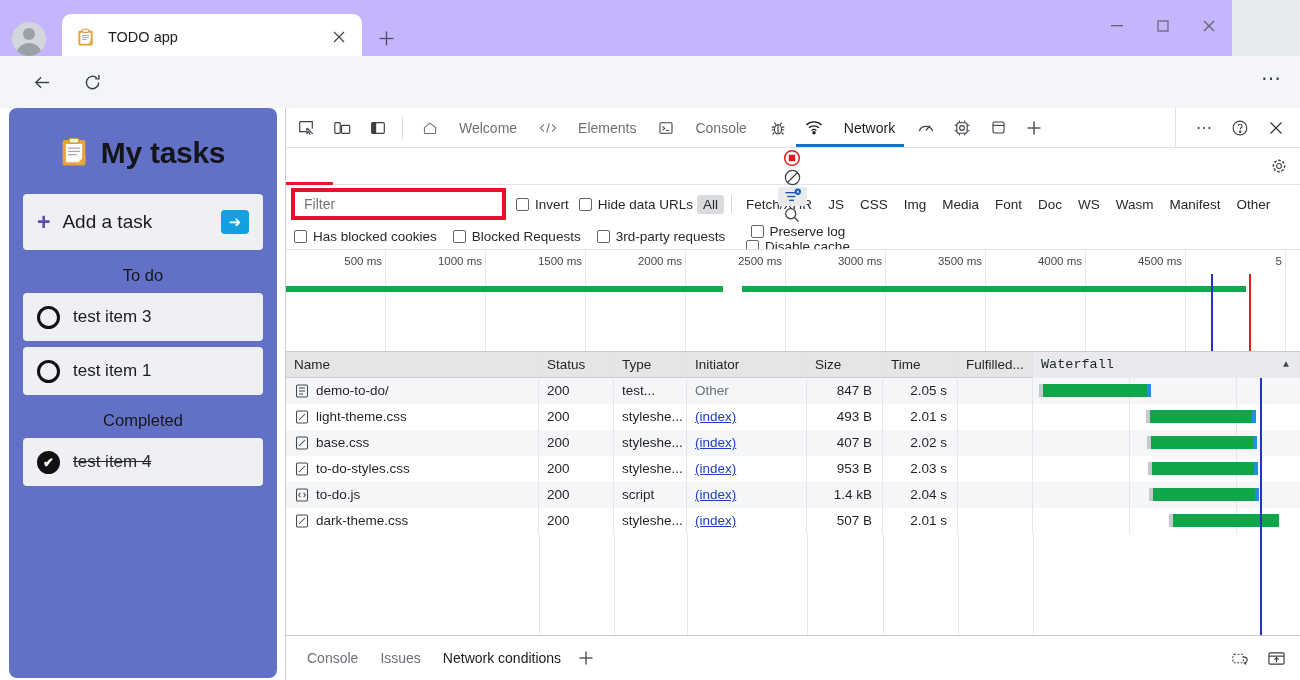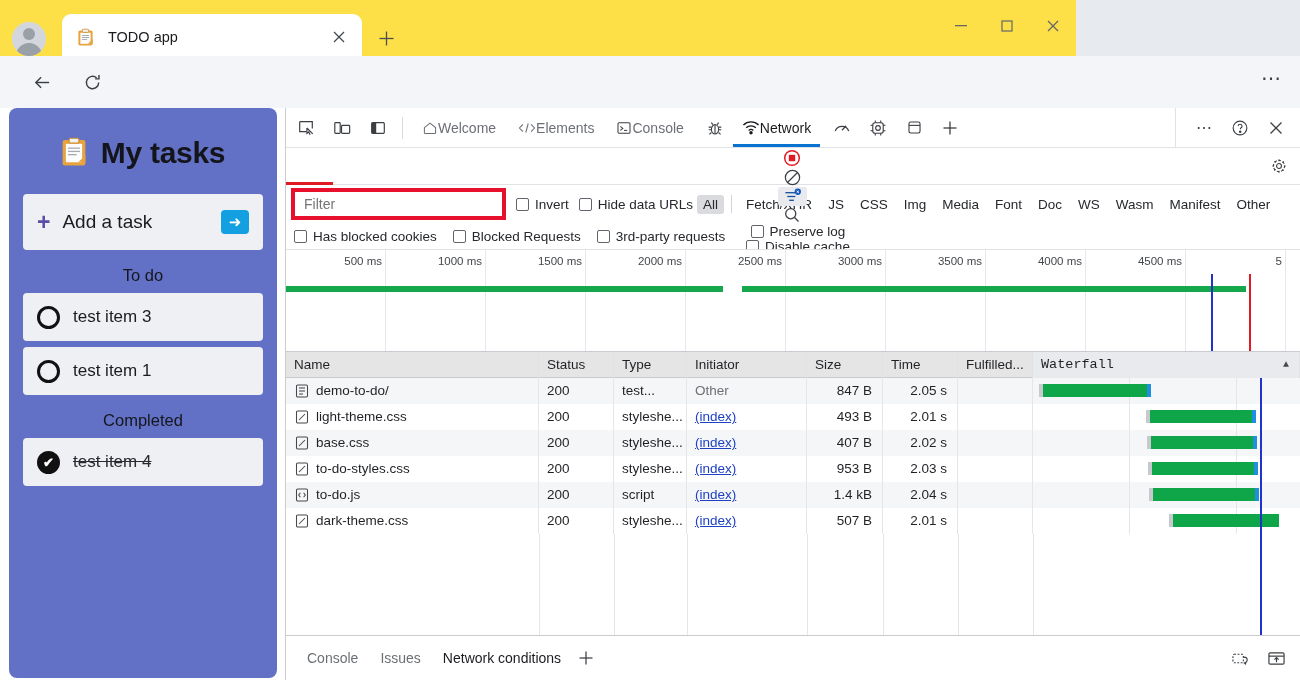--- a/index.html
+++ b/index.html
@@ -5,21 +5,21 @@
   * { box-sizing: border-box; margin: 0; padding: 0; }
   html, body {
     width: 1300px; height: 680px;
     font-family: "Liberation Sans", sans-serif;
     overflow: hidden;
     background: #eceff4;
   }
   #app { position: relative; width: 1300px; height: 680px; background: #e7eaee; }
 
   
-  .titlebar { position: absolute; left:0; top:0; width:1076px; height:64px; background:#fde047; }
+  .titlebar { position: absolute; left:0; top:0; width:1232px; height:64px; background:#c4b5fd; }
   .avatar { position:absolute; left:12px; top:22px; width:34px; height:34px; border-radius:50%;
             background:#d3d7dd; overflow:hidden; }
   .avatar .head { position:absolute; left:11px; top:6px; width:12px; height:12px; border-radius:50%; background:#9aa0a8; }
   .avatar .body { position:absolute; left:4px; top:21px; width:26px; height:18px; border-radius:13px 13px 0 0; background:#9aa0a8; }
 
   .tab { position:absolute; left:62px; top:14px; width:300px; height:46px; background:#fff;
          border-radius:9px 9px 0 0; display:flex; align-items:center; padding:0 10px 0 14px; }
   .tab-fav { width:19px; height:19px; position:relative; flex:0 0 auto; }
   .tab-title { flex:1; margin-left:13px; font-size:14.5px; color:#1b1b1f; white-space:nowrap; overflow:hidden; }
   .tab-close { width:26px; height:26px; display:flex; align-items:center; justify-content:center;
@@ -64,21 +64,21 @@
   .task.completed .task-label { text-decoration:line-through; color:#2a2b30; }
 
   
   .devtools { position:absolute; left:285px; top:108px; width:1015px; height:572px;
               background:#fff; border-left:1px solid #c9ccd1; }
   .dt-tabbar { height:40px; display:flex; align-items:center; border-bottom:1px solid #e0e2e6;
                background:#fff; position:relative; }
   .dt-iconbtn { width:32px; height:32px; display:flex; align-items:center; justify-content:center;
                 color:#3b3e43; margin-left:4px; }
   .vsep { width:1px; height:22px; background:#d8dade; margin:0 8px; }
-  .dt-tab { height:39px; display:flex; align-items:center; gap:0; padding:0 11px; font-size:14px;
+  .dt-tab { height:39px; display:flex; align-items:center; gap:21px; padding:0 11px; font-size:14px;
             color:#6c7076; position:relative; }
   .dt-tab.active { color:#1a1b1f; }
   .dt-tab.active::after { content:""; position:absolute; left:2px; right:2px; bottom:0; height:3px; background:#0a72d0; }
   .dt-right { position:absolute; right:0; top:0; height:39px; display:flex; align-items:center;
               padding-right:8px; border-left:1px solid #e0e2e6; padding-left:8px; }
 
   .dt-toolbar { height:37px; display:flex; align-items:center; padding:0 6px; position:relative;
                 border-bottom:1px solid #e0e2e6;flex-direction:column; }
   .dt-toolbar::after { content:""; position:absolute; left:0; bottom:-1px; width:47px; height:3px; background:#e01b24; }
   .tb-icon { width:29px; height:28px; display:flex; align-items:center; justify-content:center;

